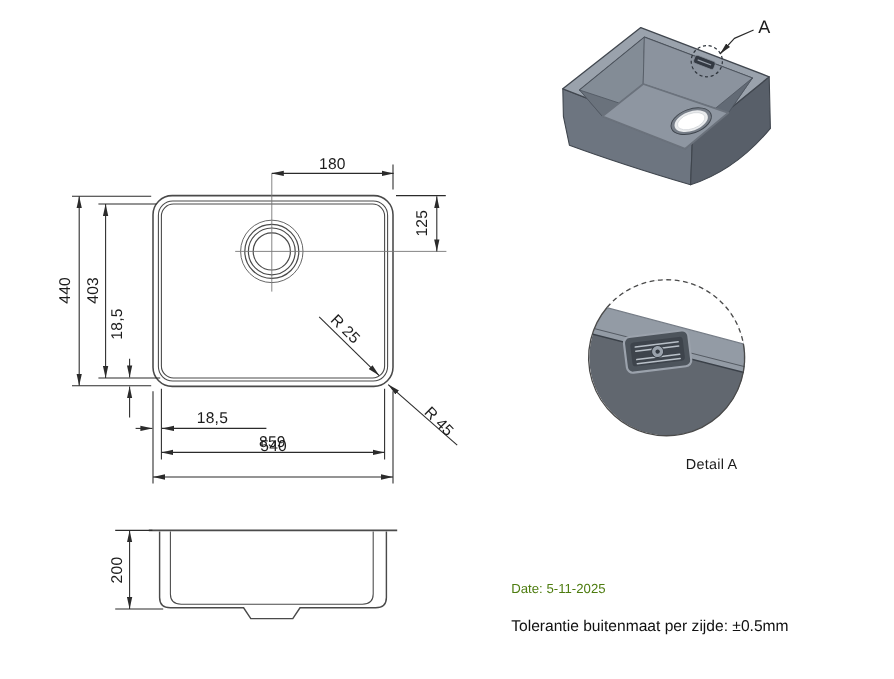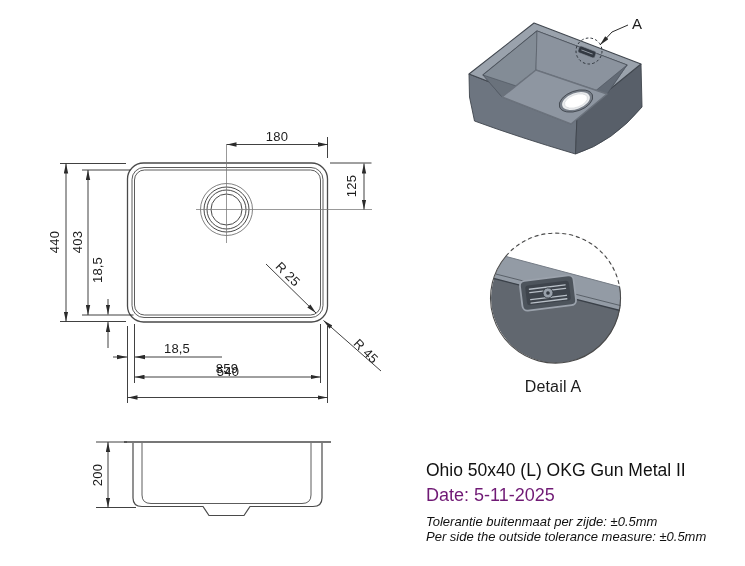--- a/index.html
+++ b/index.html
@@ -4,25 +4,25 @@
 <style>
   html,body{margin:0;padding:0;background:#ffffff;}
   #sheet{position:relative;width:745px;height:566px;background:#ffffff;overflow:hidden;
          font-family:"Liberation Sans",sans-serif;}
   #sheet svg{position:absolute;left:0;top:0;}
   .lbl{position:absolute;font-size:13px;color:#1c1c1c;white-space:nowrap;
        transform:translate(-50%,-50%);letter-spacing:.2px;}
   .rot{transform:translate(-50%,-50%) rotate(-90deg);}
   .rot45{transform:translate(-50%,-50%) rotate(45deg);}
   .callout-a{font-size:15px;}
-  .caption{font-size:16px;}
+  .caption{font-size:12px;margin-left:40px;}
   .info-title{position:absolute;left:426px;top:460px;font-size:17.5px;color:#111;white-space:nowrap;}
-  .info-date{position:absolute;left:426px;top:485px;font-size:18px;color:#701a75;white-space:nowrap;}
+  .info-date{position:absolute;left:426px;top:485px;font-size:11px;color:#4d7c0f;white-space:nowrap;}
   .info-tol{position:absolute;left:426px;top:514px;font-size:13px;line-height:15.4px;color:#111;}
-  .info-tol div{white-space:nowrap;font-style:italic;}
+  .info-tol div{white-space:nowrap;}
 </style>
 </head>
 <body>
 
 <div id="sheet">
 
 <svg width="745" height="566" viewBox="0 0 745 566">
   <defs>
     <marker id="ar" viewBox="0 0 10 5" refX="10" refY="2.5" markerWidth="10" markerHeight="5" orient="auto-start-reverse" markerUnits="userSpaceOnUse">
       <path d="M10,2.5 L0,0.3 L0,4.7 z" fill="#2b2b2b"></path>
@@ -140,20 +140,18 @@
 <div class="lbl rot" style="left:97px;top:270px">18,5</div>
 <div class="lbl" style="left:177px;top:348px">18,5</div>
 <div class="lbl" style="left:227px;top:368px">859</div>
 <div class="lbl" style="left:228px;top:371px">540</div>
 <div class="lbl rot45" style="left:288px;top:274px">R 25</div>
 <div class="lbl rot45" style="left:366px;top:351px">R 45</div>
 <div class="lbl rot" style="left:97px;top:475px">200</div>
 <div class="lbl callout-a" style="left:637px;top:23px">A</div>
 <div class="lbl caption" style="left:553px;top:387px">Detail A</div>
 
-<div class="info-title">Ohio 50x40 (L) OKG Gun Metal II</div>
 <div class="info-date">Date: 5-11-2025</div>
 <div class="info-tol">
   <div>Tolerantie buitenmaat per zijde: ±0.5mm</div>
-  <div>Per side the outside tolerance measure: ±0.5mm</div>
 </div>
 
 </div>
 
 </body></html>

